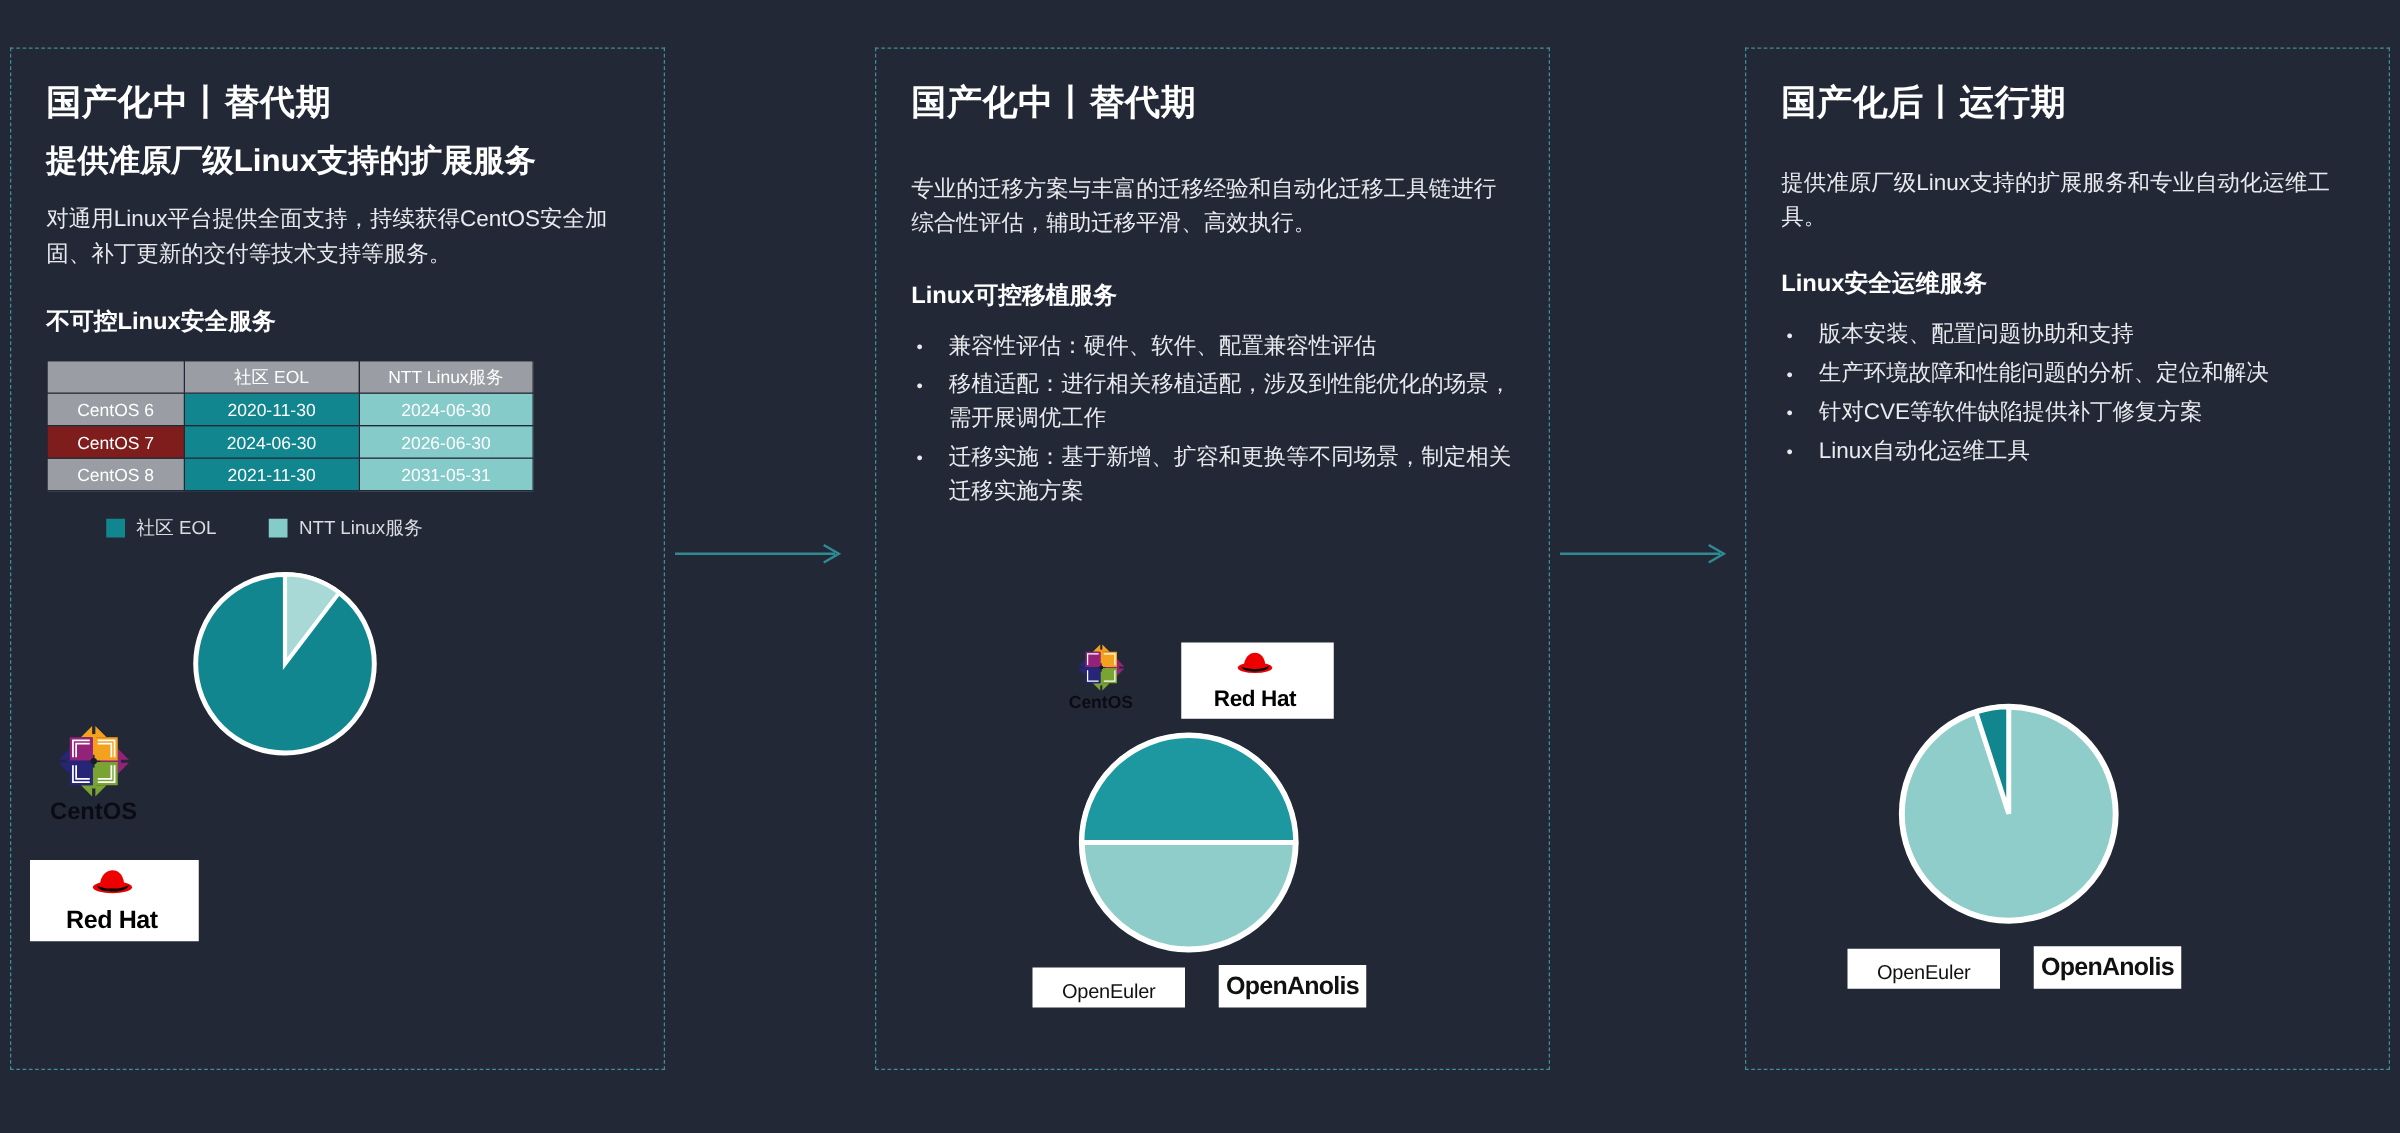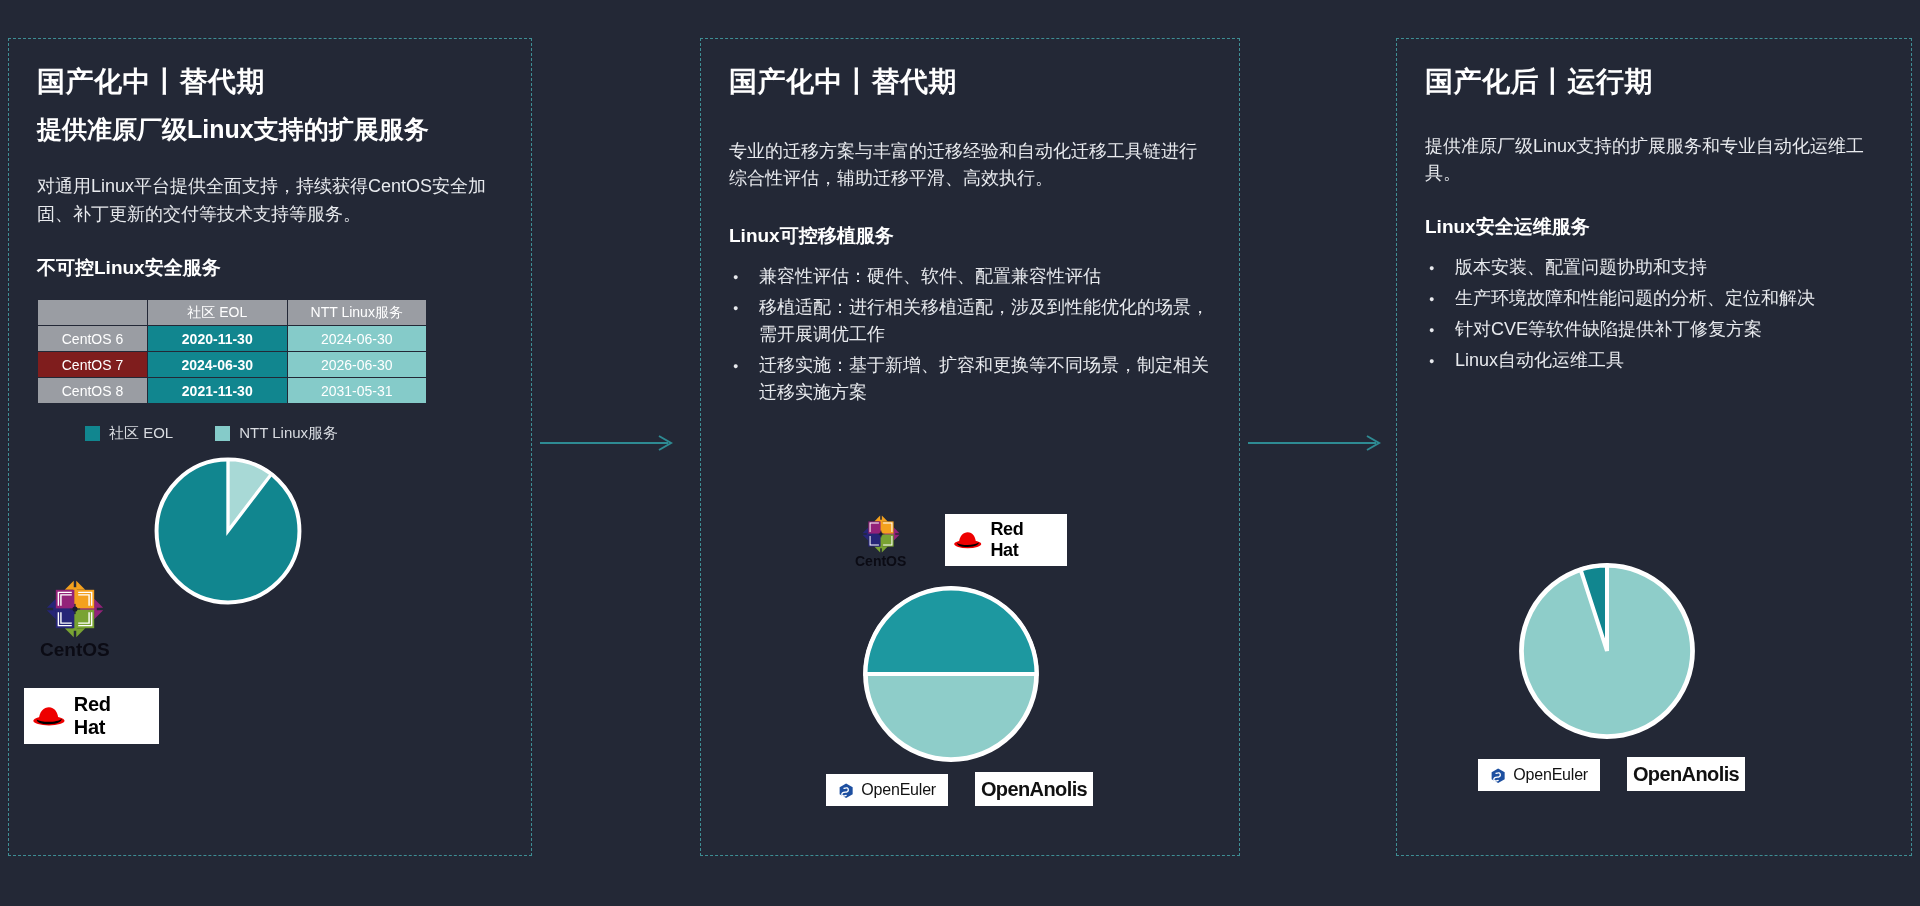--- a/index.html
+++ b/index.html
@@ -26,21 +26,21 @@
   .panel-title {
     font-size: 28px; font-weight: bold; color: #ffffff;
     letter-spacing: 0.5px; line-height: 1.2;
   }
   .panel-sub {
     font-size: 25px; font-weight: bold; color: #ffffff;
     margin-top: 14px; line-height: 1.35;
   }
   .panel-body {
     font-size: 18px; color: #e8eaee; line-height: 1.55;
-    margin-top: 27px;
+    margin-top: 16px;
   }
   .section-head {
     font-size: 19px; font-weight: bold; color: #ffffff;
     margin-top: 26px;
   }
   .bullets { list-style: none; margin-top: 14px; }
   .bullets li {
     position: relative; padding-left: 30px;
     font-size: 18px; color: #e8eaee; line-height: 1.5;
     margin-bottom: 4px;
@@ -64,33 +64,33 @@
   .eol-table td, .eol-table th {
     height: 26px; font-size: 14px; font-weight: normal;
     text-align: center; color: #ffffff;
     border: 1.5px solid #232836; padding: 0 4px;
     white-space: nowrap;
   }
   .eol-table .corner  { background: #9a9da3; width: 110px; }
   .eol-table .hcell   { background: #9a9da3; }
   .eol-table .rowname { background: #9a9da3; }
   .eol-table .rowname.alt { background: #7f1d1d; }
-  .eol-table .c-eol   { background: #11868f; font-weight: bold; }
+  .eol-table .c-eol   { background: #11868f; }
   .eol-table .c-ntt   { background: #85cbc9; }
 
   
   .legend { display: flex; gap: 42px; margin-top: 20px; padding-left: 48px; }
   .legend-item { display: flex; align-items: center; gap: 9px; }
   .legend-swatch { width: 15px; height: 15px; display: block; }
   .legend-label { font-size: 15px; color: #d9dce1; }
 
   
   .logo-box {
     background: #ffffff; display: inline-flex;
-    align-items: center; justify-content: center;
+    align-items: center; justify-content: center; flex-direction: column;
   }
   .rh-box { padding: 5px 12px 5px 8px; gap: 8px; }
   .rh-text { font-size: 20px; font-weight: bold; color: #000; letter-spacing: -0.3px; }
   .oe-box { padding: 5px 12px; gap: 7px; }
   .oe-text { font-size: 16px; font-weight: normal; color: #111; letter-spacing: -0.2px; }
   .oa-box { padding: 4px 10px; }
   .oa-text { font-size: 20px; font-weight: bold; color: #111; letter-spacing: -0.6px; }
   .centos-wrap { display: flex; flex-direction: column; align-items: center; }
   .centos-text { font-size: 19px; font-weight: bold; color: #0b0b14; margin-top: -2px; }
 

